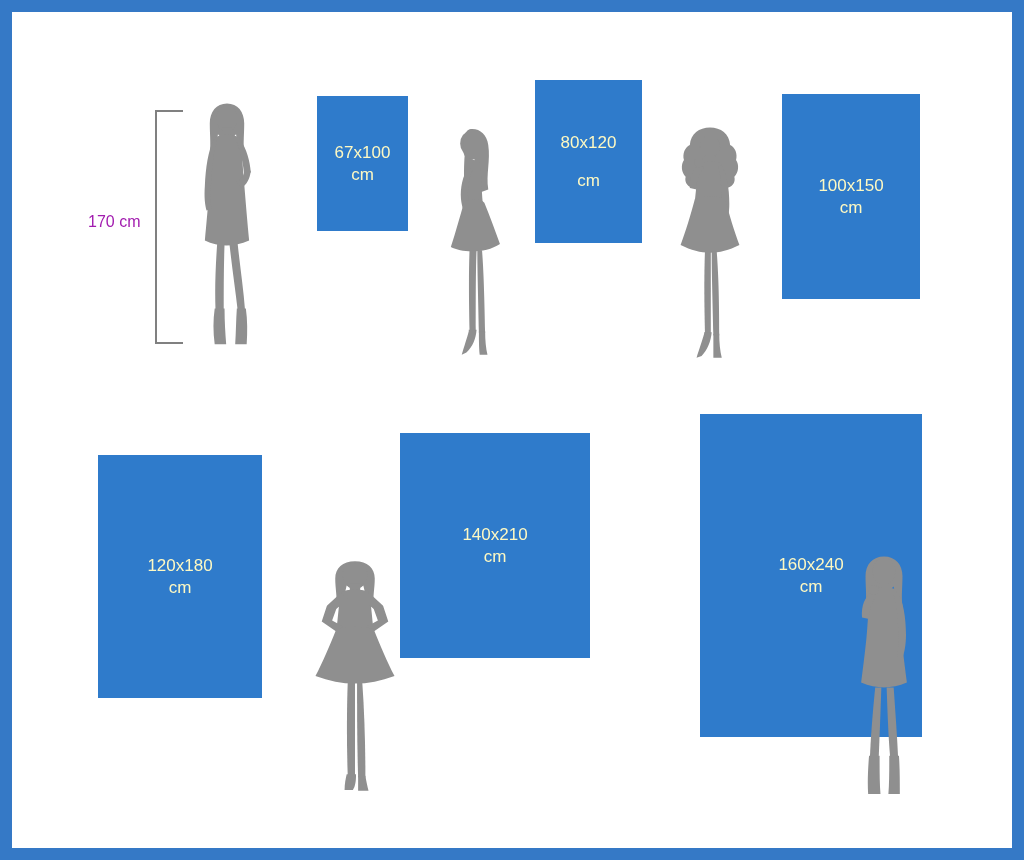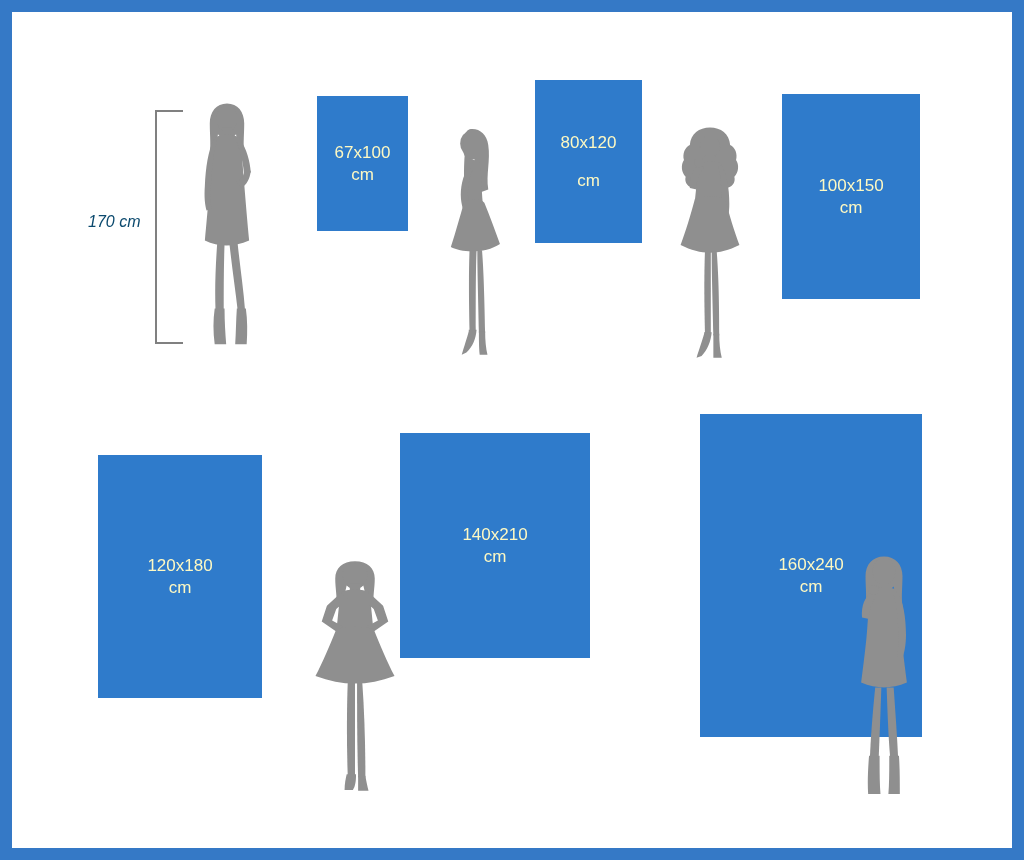--- a/index.html
+++ b/index.html
@@ -23,23 +23,22 @@
     display:flex;flex-direction:column;
     align-items:center;justify-content:center;
     font-size:17px;line-height:22px;
     text-align:center;
     z-index:1;
   }
   .fig{position:absolute;z-index:2;}
   .fig path,.fig ellipse,.fig rect,.fig circle{fill:#8f8f8f;}
   .measure-label{
     position:absolute;left:88px;top:213px;width:64px;
-    color:#0c4a6e;font-size:16px;white-space:nowrap;
+    color:#a21caf;font-size:16px;white-space:nowrap;
     z-index:2;
-    font-style:italic;
   }
   .bracket{
     position:absolute;left:155px;top:110px;height:234px;width:28px;
     border-left:2px solid #808080;
     z-index:2;
   }
   .bracket::before,.bracket::after{
     content:"";position:absolute;left:-2px;width:28px;height:2px;background:#808080;
   }
   .bracket::before{top:0;}

